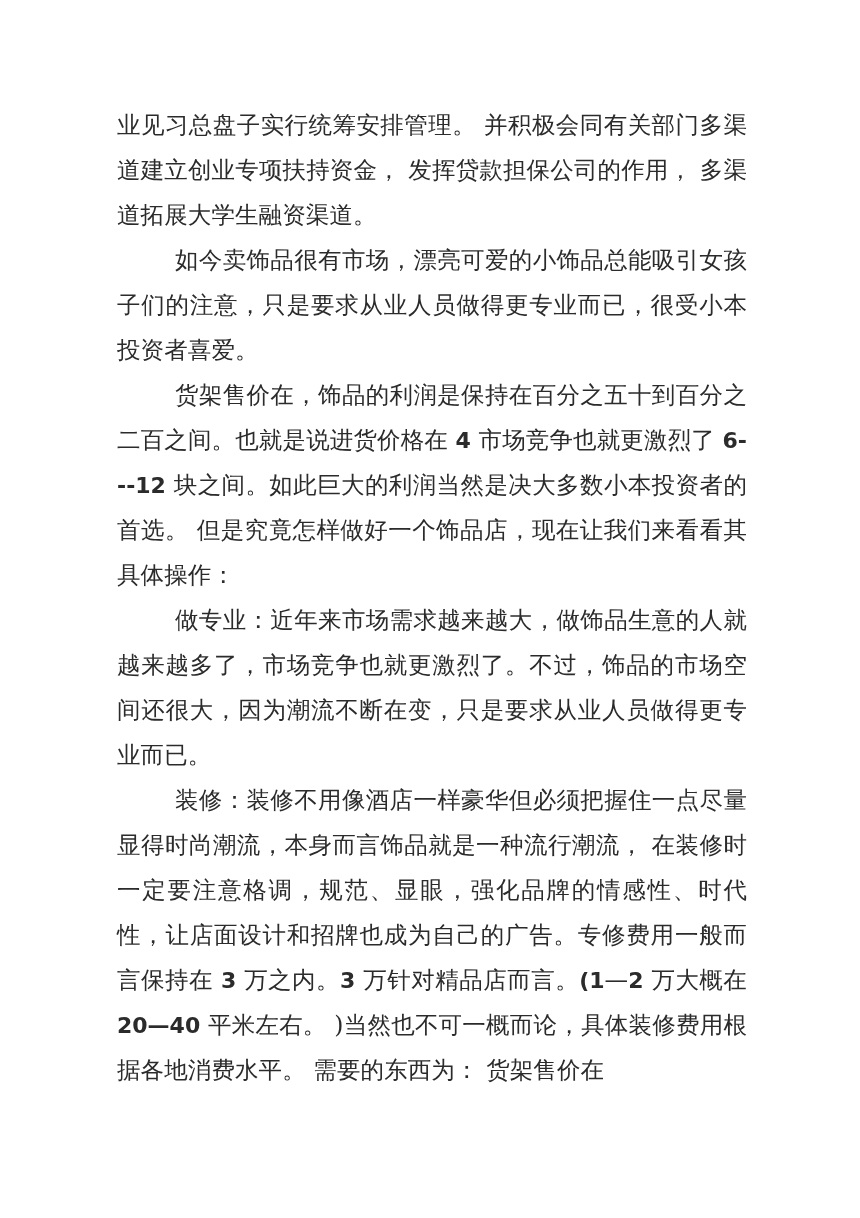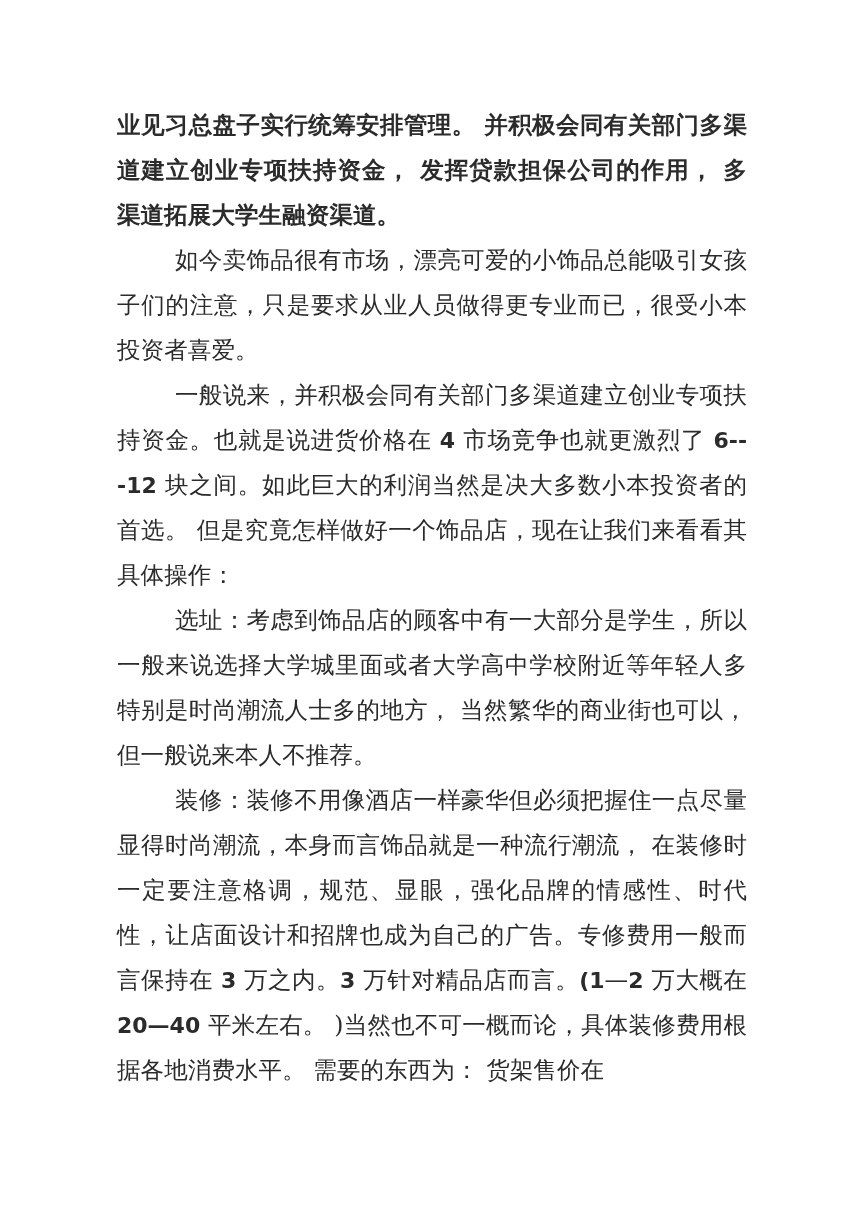--- a/index.html
+++ b/index.html
@@ -44,21 +44,20 @@
   }
 
   
   .para.indent {
     text-indent: 58px;
   }
 
   
   .para.flush {
     text-indent: 0;
-    font-weight: bold;
   }
 
   
   .para {
     text-align-last: left;
   }
 
   
   .num {
     font-family: "DejaVu Sans", "Liberation Sans", sans-serif;
@@ -70,21 +69,21 @@
 </head>
 <body>
 
 <div id="page">
   <div id="text-block">
 
     <p class="para flush">业见习总盘子实行统筹安排管理。 并积极会同有关部门多渠道建立创业专项扶持资金， 发挥贷款担保公司的作用， 多渠道拓展大学生融资渠道。</p>
 
     <p class="para indent">如今卖饰品很有市场，漂亮可爱的小饰品总能吸引女孩子们的注意，只是要求从业人员做得更专业而已，很受小本投资者喜爱。</p>
 
-    <p class="para indent"><span>一般说来，并积极会同有关部门多渠道建立创业专项扶持资金。也就是说进货价格在 </span><span class="num">4</span><span> 市场竞争也就更激烈了 </span><span class="num">6---12</span><span> 块之间。如此巨大的利润当然是决大多数小本投资者的首选。 但是究竟怎样做好一个饰品店，现在让我们来看看其具体操作：</span></p>
+    <p class="para indent"><span>货架售价在，饰品的利润是保持在百分之五十到百分之二百之间。也就是说进货价格在 </span><span class="num">4</span><span> 市场竞争也就更激烈了 </span><span class="num">6---12</span><span> 块之间。如此巨大的利润当然是决大多数小本投资者的首选。 但是究竟怎样做好一个饰品店，现在让我们来看看其具体操作：</span></p>
 
+    <p class="para indent">做专业：近年来市场需求越来越大，做饰品生意的人就越来越多了，市场竞争也就更激烈了。不过，饰品的市场空间还很大，因为潮流不断在变，只是要求从业人员做得更专业而已。</p>
 
-    <p class="para indent">选址：考虑到饰品店的顾客中有一大部分是学生，所以一般来说选择大学城里面或者大学高中学校附近等年轻人多特别是时尚潮流人士多的地方， 当然繁华的商业街也可以， 但一般说来本人不推荐。</p>
 
     <p class="para indent"><span>装修：装修不用像酒店一样豪华但必须把握住一点尽量显得时尚潮流，本身而言饰品就是一种流行潮流， 在装修时一定要注意格调，规范、显眼，强化品牌的情感性、时代性，让店面设计和招牌也成为自己的广告。专修费用一般而言保持在 </span><span class="num">3</span><span> 万之内。</span><span class="num">3</span><span> 万针对精品店而言。</span><span class="num">(1</span><span>—</span><span class="num">2</span><span> 万大概在 </span><span class="num">20—40</span><span> 平米左右。 )当然也不可一概而论，具体装修费用根据各地消费水平。 需要的东西为： 货架售价在 </span></p>
 
   </div>
 </div>
 
 </body></html>

